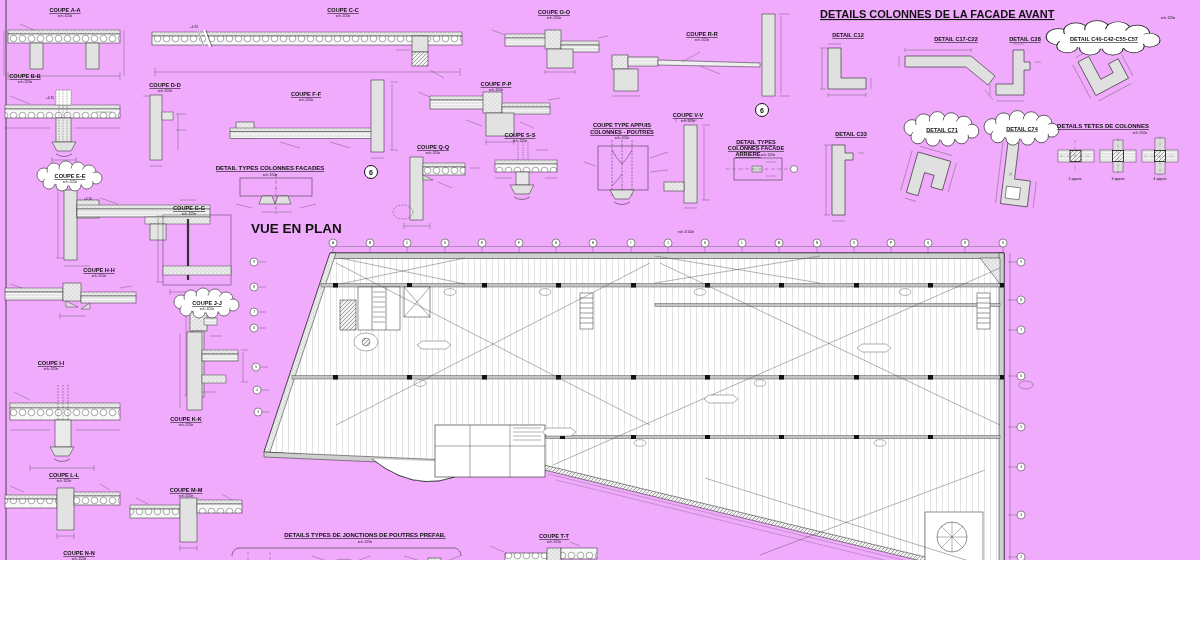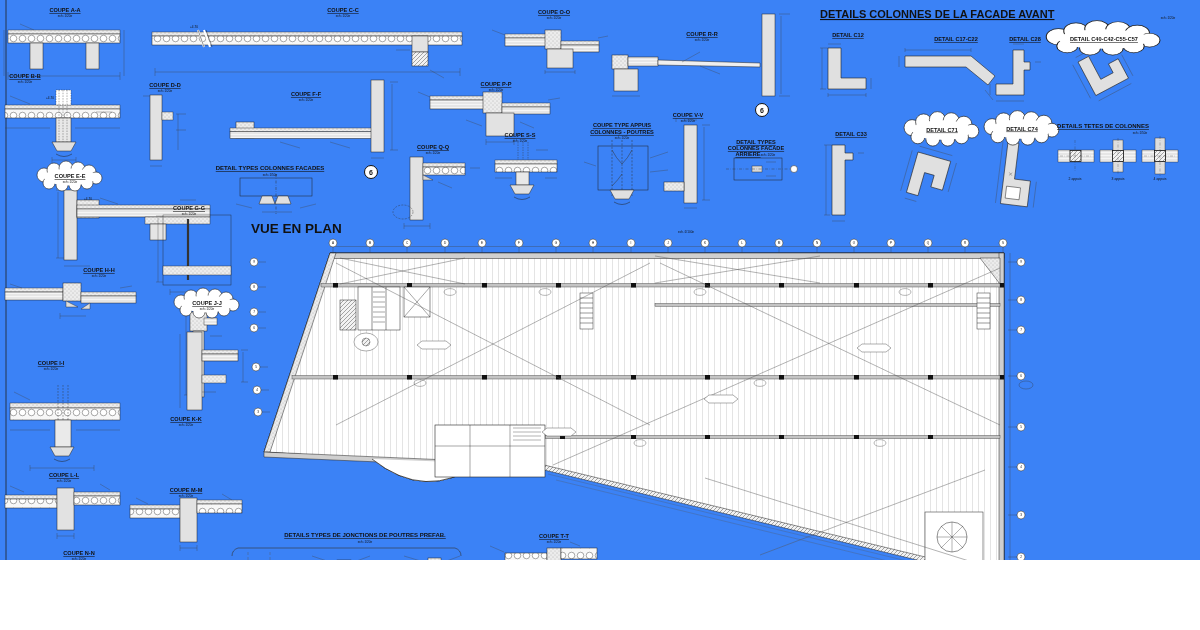--- a/index.html
+++ b/index.html
@@ -1,16 +1,16 @@
 <!DOCTYPE html>
 <html><head>
 <meta charset="utf-8">
 <style>
   html,body{margin:0;padding:0;background:#ffffff;}
-  #sheet{position:relative;width:1200px;height:560px;background:#3b82f6;overflow:hidden;
+  #sheet{position:relative;width:1200px;height:560px;background:#f0abfc;overflow:hidden;
          font-family:"Liberation Sans",sans-serif;}
   svg{position:absolute;left:0;top:0;}
   text{fill:#111;}
   .ct{font:bold 5.6px "Liberation Sans",sans-serif;text-decoration:underline;text-anchor:middle;}
   .sc{font:3.1px "Liberation Sans",sans-serif;text-anchor:middle;}
   .gt{font:bold 11px "Liberation Sans",sans-serif;text-decoration:underline;}
   .gt2{font:bold 6px "Liberation Sans",sans-serif;text-decoration:underline;text-anchor:middle;}
   .vt{font:bold 13.5px "Liberation Sans",sans-serif;}
   .mk{font:bold 7px "Liberation Sans",sans-serif;text-anchor:middle;}
   .gl{font:3.1px "Liberation Sans",sans-serif;text-anchor:middle;}

